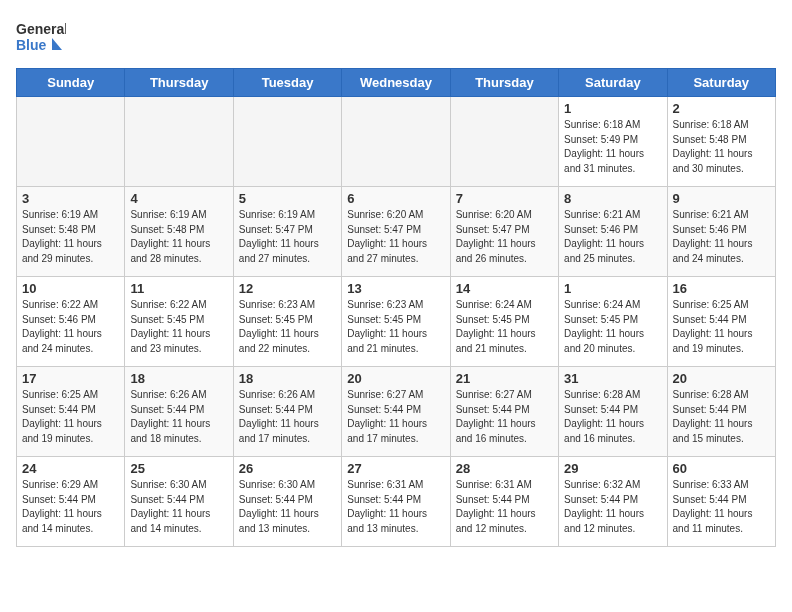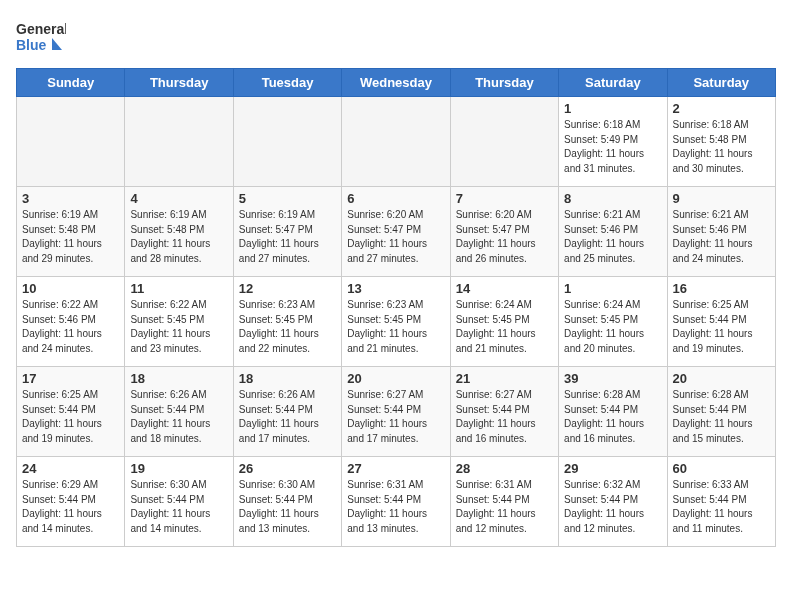--- a/index.html
+++ b/index.html
@@ -194,35 +194,35 @@
         </td>
         <td>
           <span class="day-num">20</span>
           <div class="day-info">Sunrise: 6:27 AM<br>Sunset: 5:44 PM<br>Daylight: 11 hours and 17 minutes.</div>
         </td>
         <td>
           <span class="day-num">21</span>
           <div class="day-info">Sunrise: 6:27 AM<br>Sunset: 5:44 PM<br>Daylight: 11 hours and 16 minutes.</div>
         </td>
         <td>
-          <span class="day-num">39</span>
+          <span class="day-num">31</span>
           <div class="day-info">Sunrise: 6:28 AM<br>Sunset: 5:44 PM<br>Daylight: 11 hours and 16 minutes.</div>
         </td>
         <td>
           <span class="day-num">20</span>
           <div class="day-info">Sunrise: 6:28 AM<br>Sunset: 5:44 PM<br>Daylight: 11 hours and 15 minutes.</div>
         </td>
       </tr>
       <tr>
         <td>
           <span class="day-num">24</span>
           <div class="day-info">Sunrise: 6:29 AM<br>Sunset: 5:44 PM<br>Daylight: 11 hours and 14 minutes.</div>
         </td>
         <td>
-          <span class="day-num">19</span>
+          <span class="day-num">25</span>
           <div class="day-info">Sunrise: 6:30 AM<br>Sunset: 5:44 PM<br>Daylight: 11 hours and 14 minutes.</div>
         </td>
         <td>
           <span class="day-num">26</span>
           <div class="day-info">Sunrise: 6:30 AM<br>Sunset: 5:44 PM<br>Daylight: 11 hours and 13 minutes.</div>
         </td>
         <td>
           <span class="day-num">27</span>
           <div class="day-info">Sunrise: 6:31 AM<br>Sunset: 5:44 PM<br>Daylight: 11 hours and 13 minutes.</div>
         </td>

